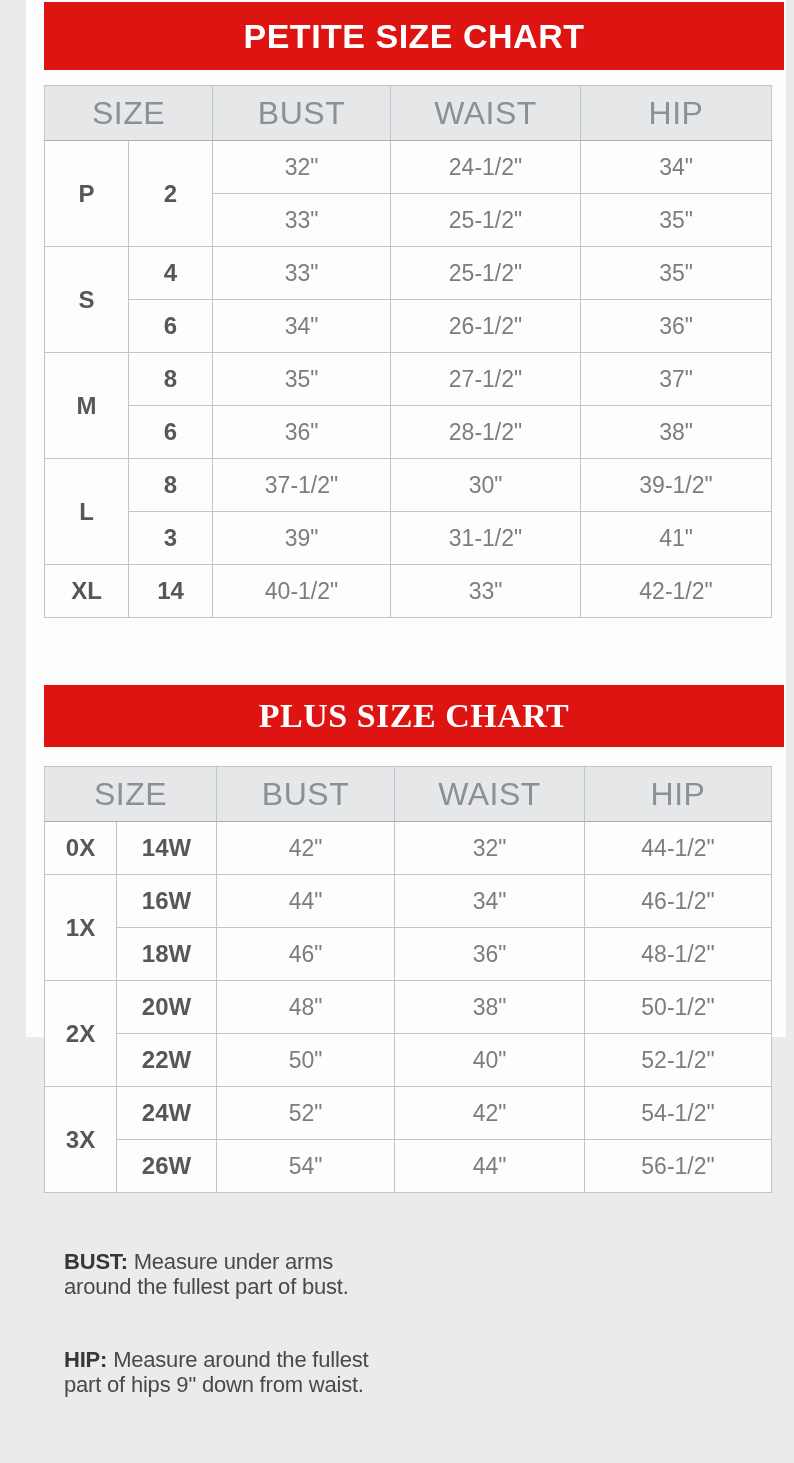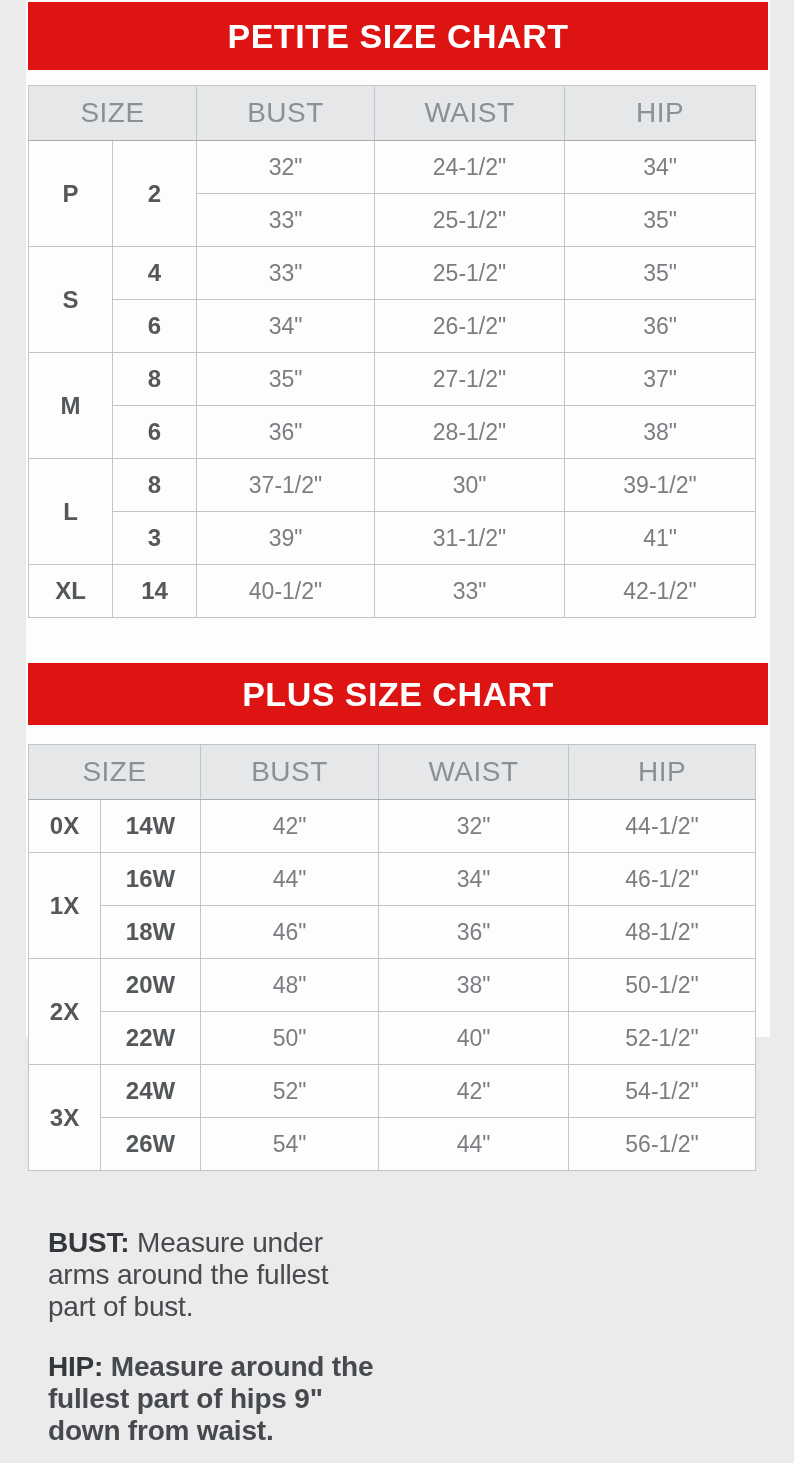--- a/index.html
+++ b/index.html
@@ -7,50 +7,51 @@
     width:794px;height:1463px;
     background:#ebebec;
     font-family:"Liberation Sans",sans-serif;
     position:relative;
     overflow:hidden;
   }
   .card{
     position:absolute;left:26px;top:0;
     width:744px;height:1037px;
     background:#fdfdfd;
+    padding-left:16px;
   }
   .banner{
     margin:0 2px;
     background:#de1413;
     color:#ffffff;
     display:flex;align-items:center;justify-content:center;
     font-weight:700;
     letter-spacing:.5px;
   }
   .banner-petite{margin-top:2px;height:68px;font-size:34px;}
-  .banner-plus{margin-top:45px;height:62px;font-size:34px;}
+  .banner-plus{margin-top:67px;height:62px;font-size:34px;font-family:Liberation Serif, serif;}
   table{
     border-collapse:collapse;
     table-layout:fixed;
     width:728px;
     margin-left:2px;
     background:#fdfdfd;
   }
   .tbl-petite{margin-top:15px;}
   .tbl-plus{margin-top:19px;}
   th,td{
     border:1px solid #c2c5c8;
     text-align:center;vertical-align:middle;
     padding:0;
   }
   th{
     height:54px;
     background:#e6e7e9;
     color:#8b9095;
-    font-size:28px;font-weight:400;
+    font-size:32px;font-weight:400;
     letter-spacing:.5px;
     border-bottom-color:#aaadaf;
   }
   td{height:52px;}
   td.val{color:#7a7d81;font-size:23px;font-weight:400;}
   td.grp,td.sz{color:#55585b;font-size:24px;font-weight:700;}
   tr.gs td{border-top-color:#a7aaac;}
   .tbl-petite col.c-grp{width:84px;}
   .tbl-petite col.c-sz{width:84px;}
   .tbl-plus col.c-grp{width:72px;}
@@ -59,25 +60,25 @@
   col.c-waist{width:190px;}
   .notes{
     display:flex;
     margin-top:56px;
     padding-left:22px;
   }
   .note-col-left{width:330px;}
   .note-col-right{width:332px;margin-left:45px;}
   .note{
     margin:0;
-    font-size:28px;line-height:32px;
+    font-size:22px;line-height:25px;
     color:#46494d;
     letter-spacing:-.2px;
   }
-  .note + .note{margin-top:28px;font-weight:bold;}
+  .note + .note{margin-top:48px;}
   .note b{color:#34373b;}
 </style>
 </head>
 <body>
 
 <div class="card">
 
   <div class="banner banner-petite">
     <span>PETITE SIZE CHART</span>
   </div>

